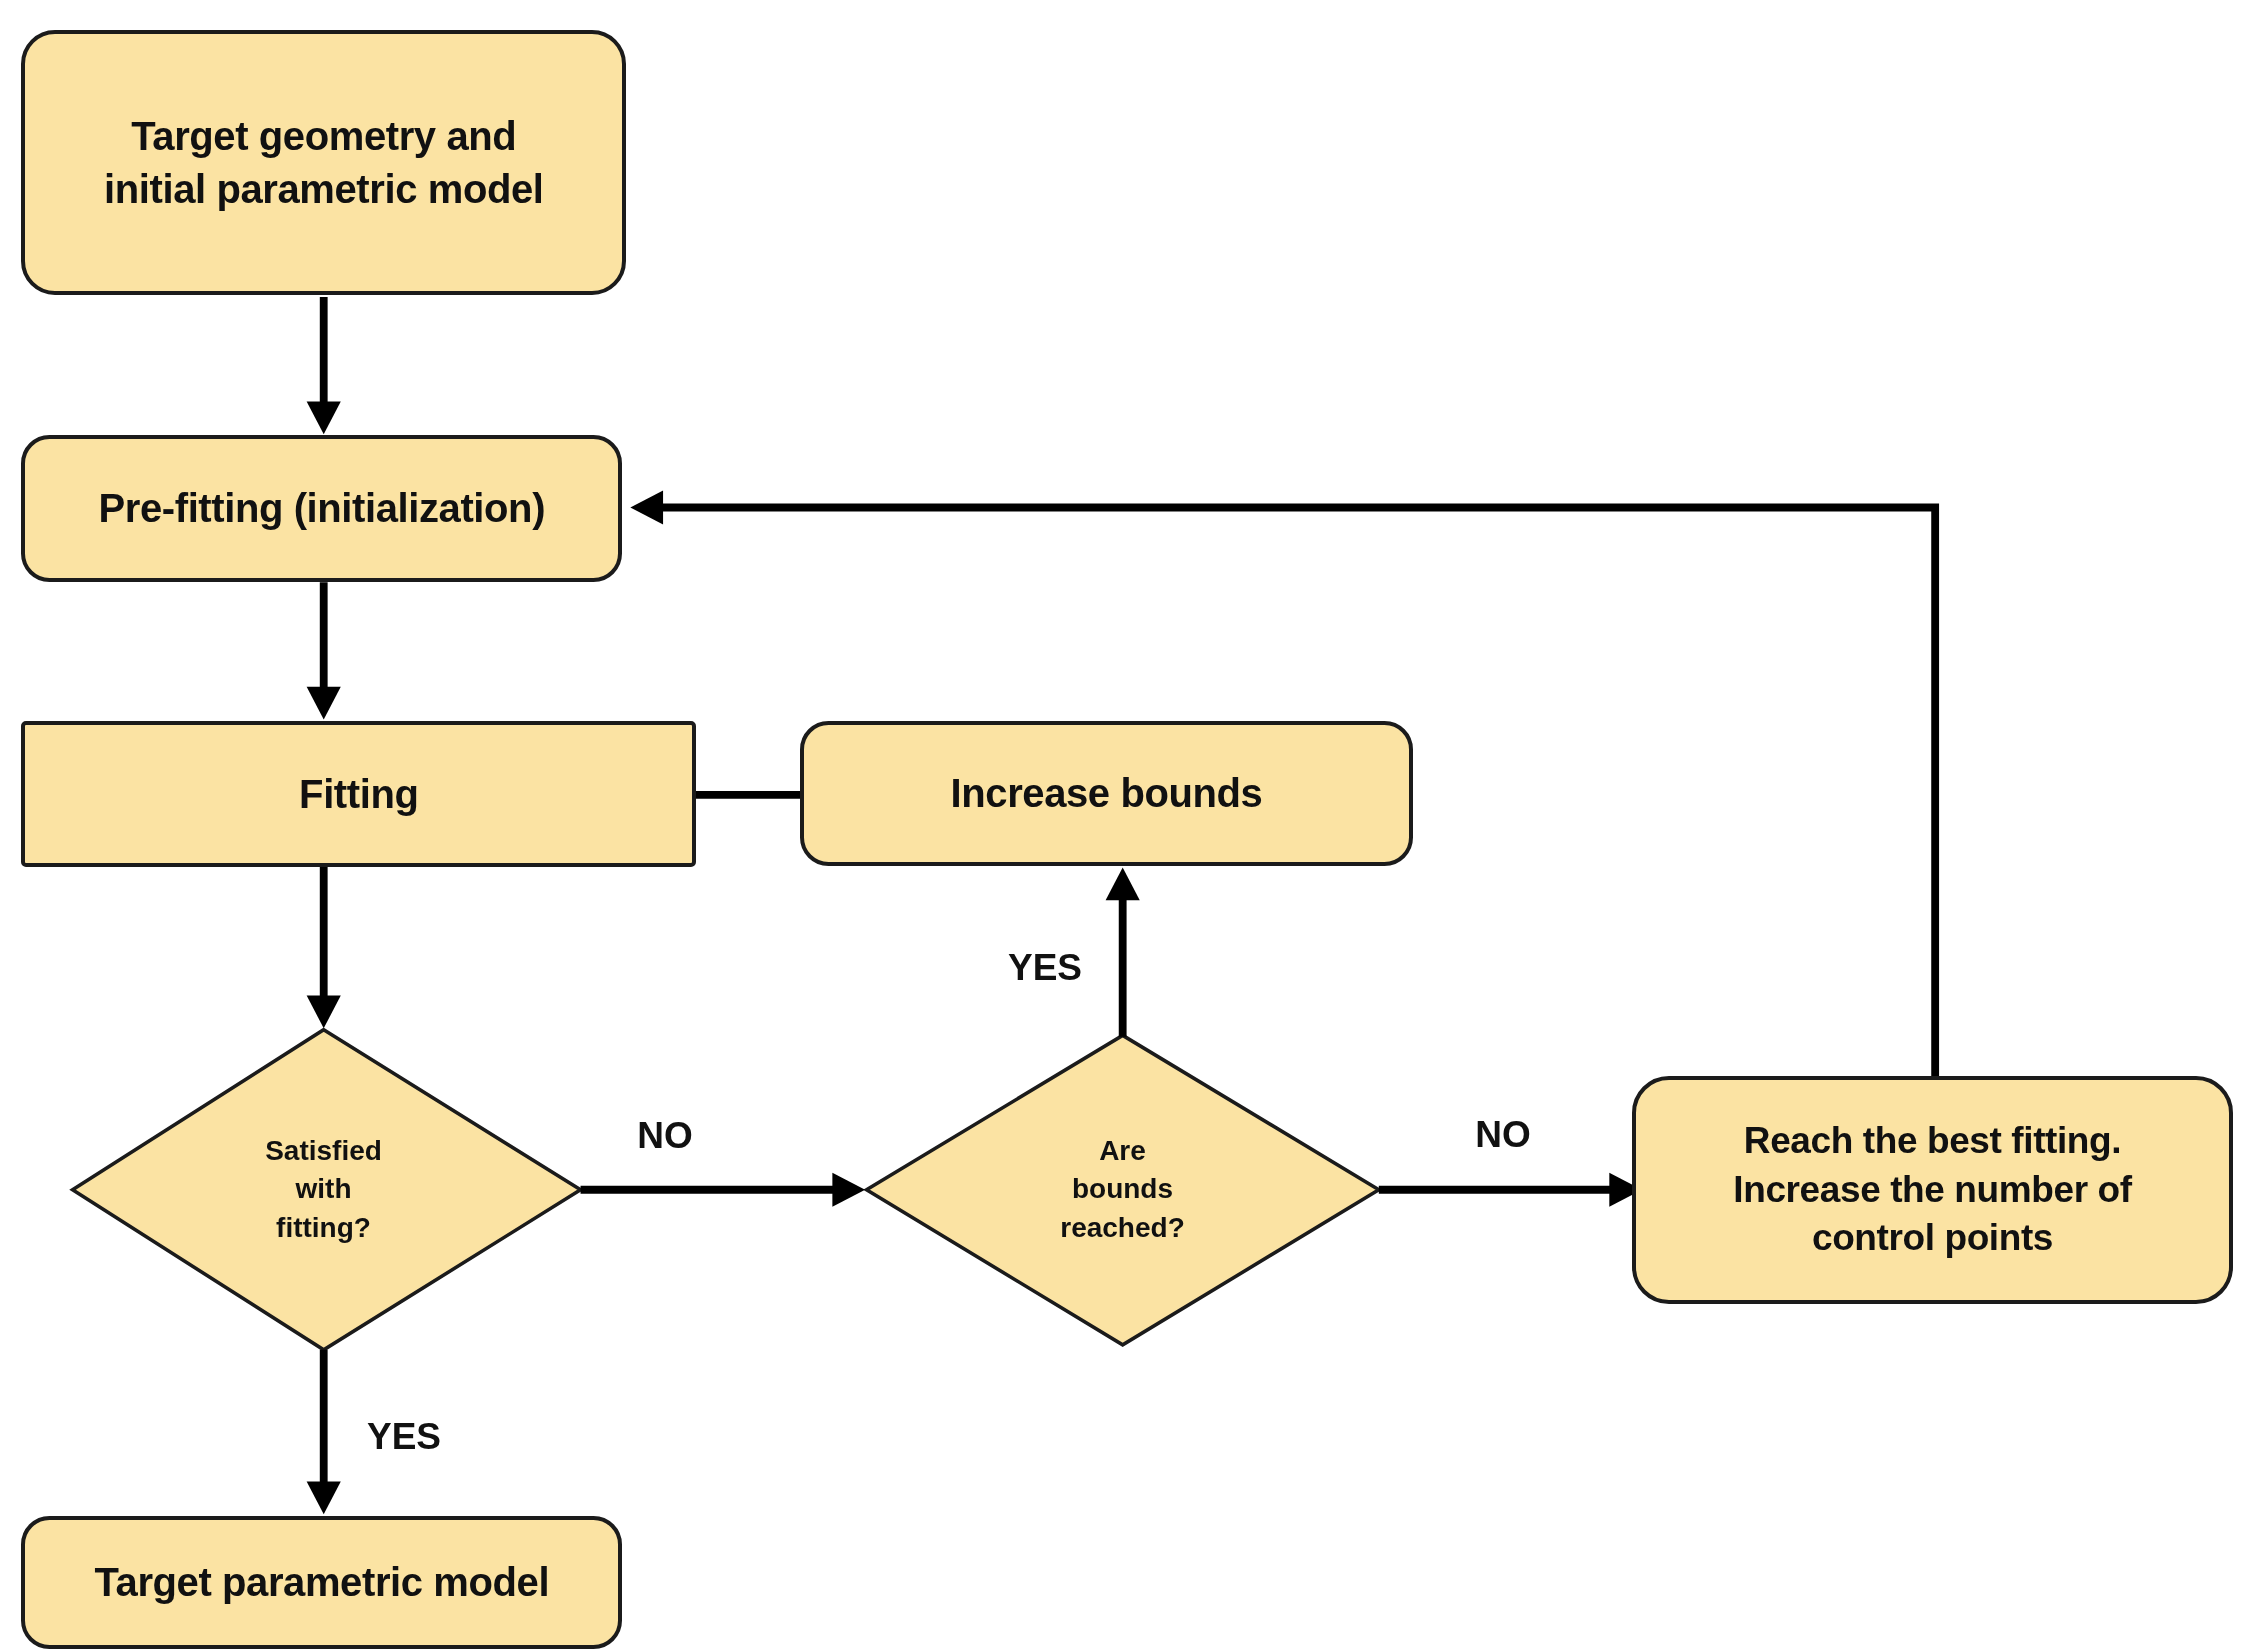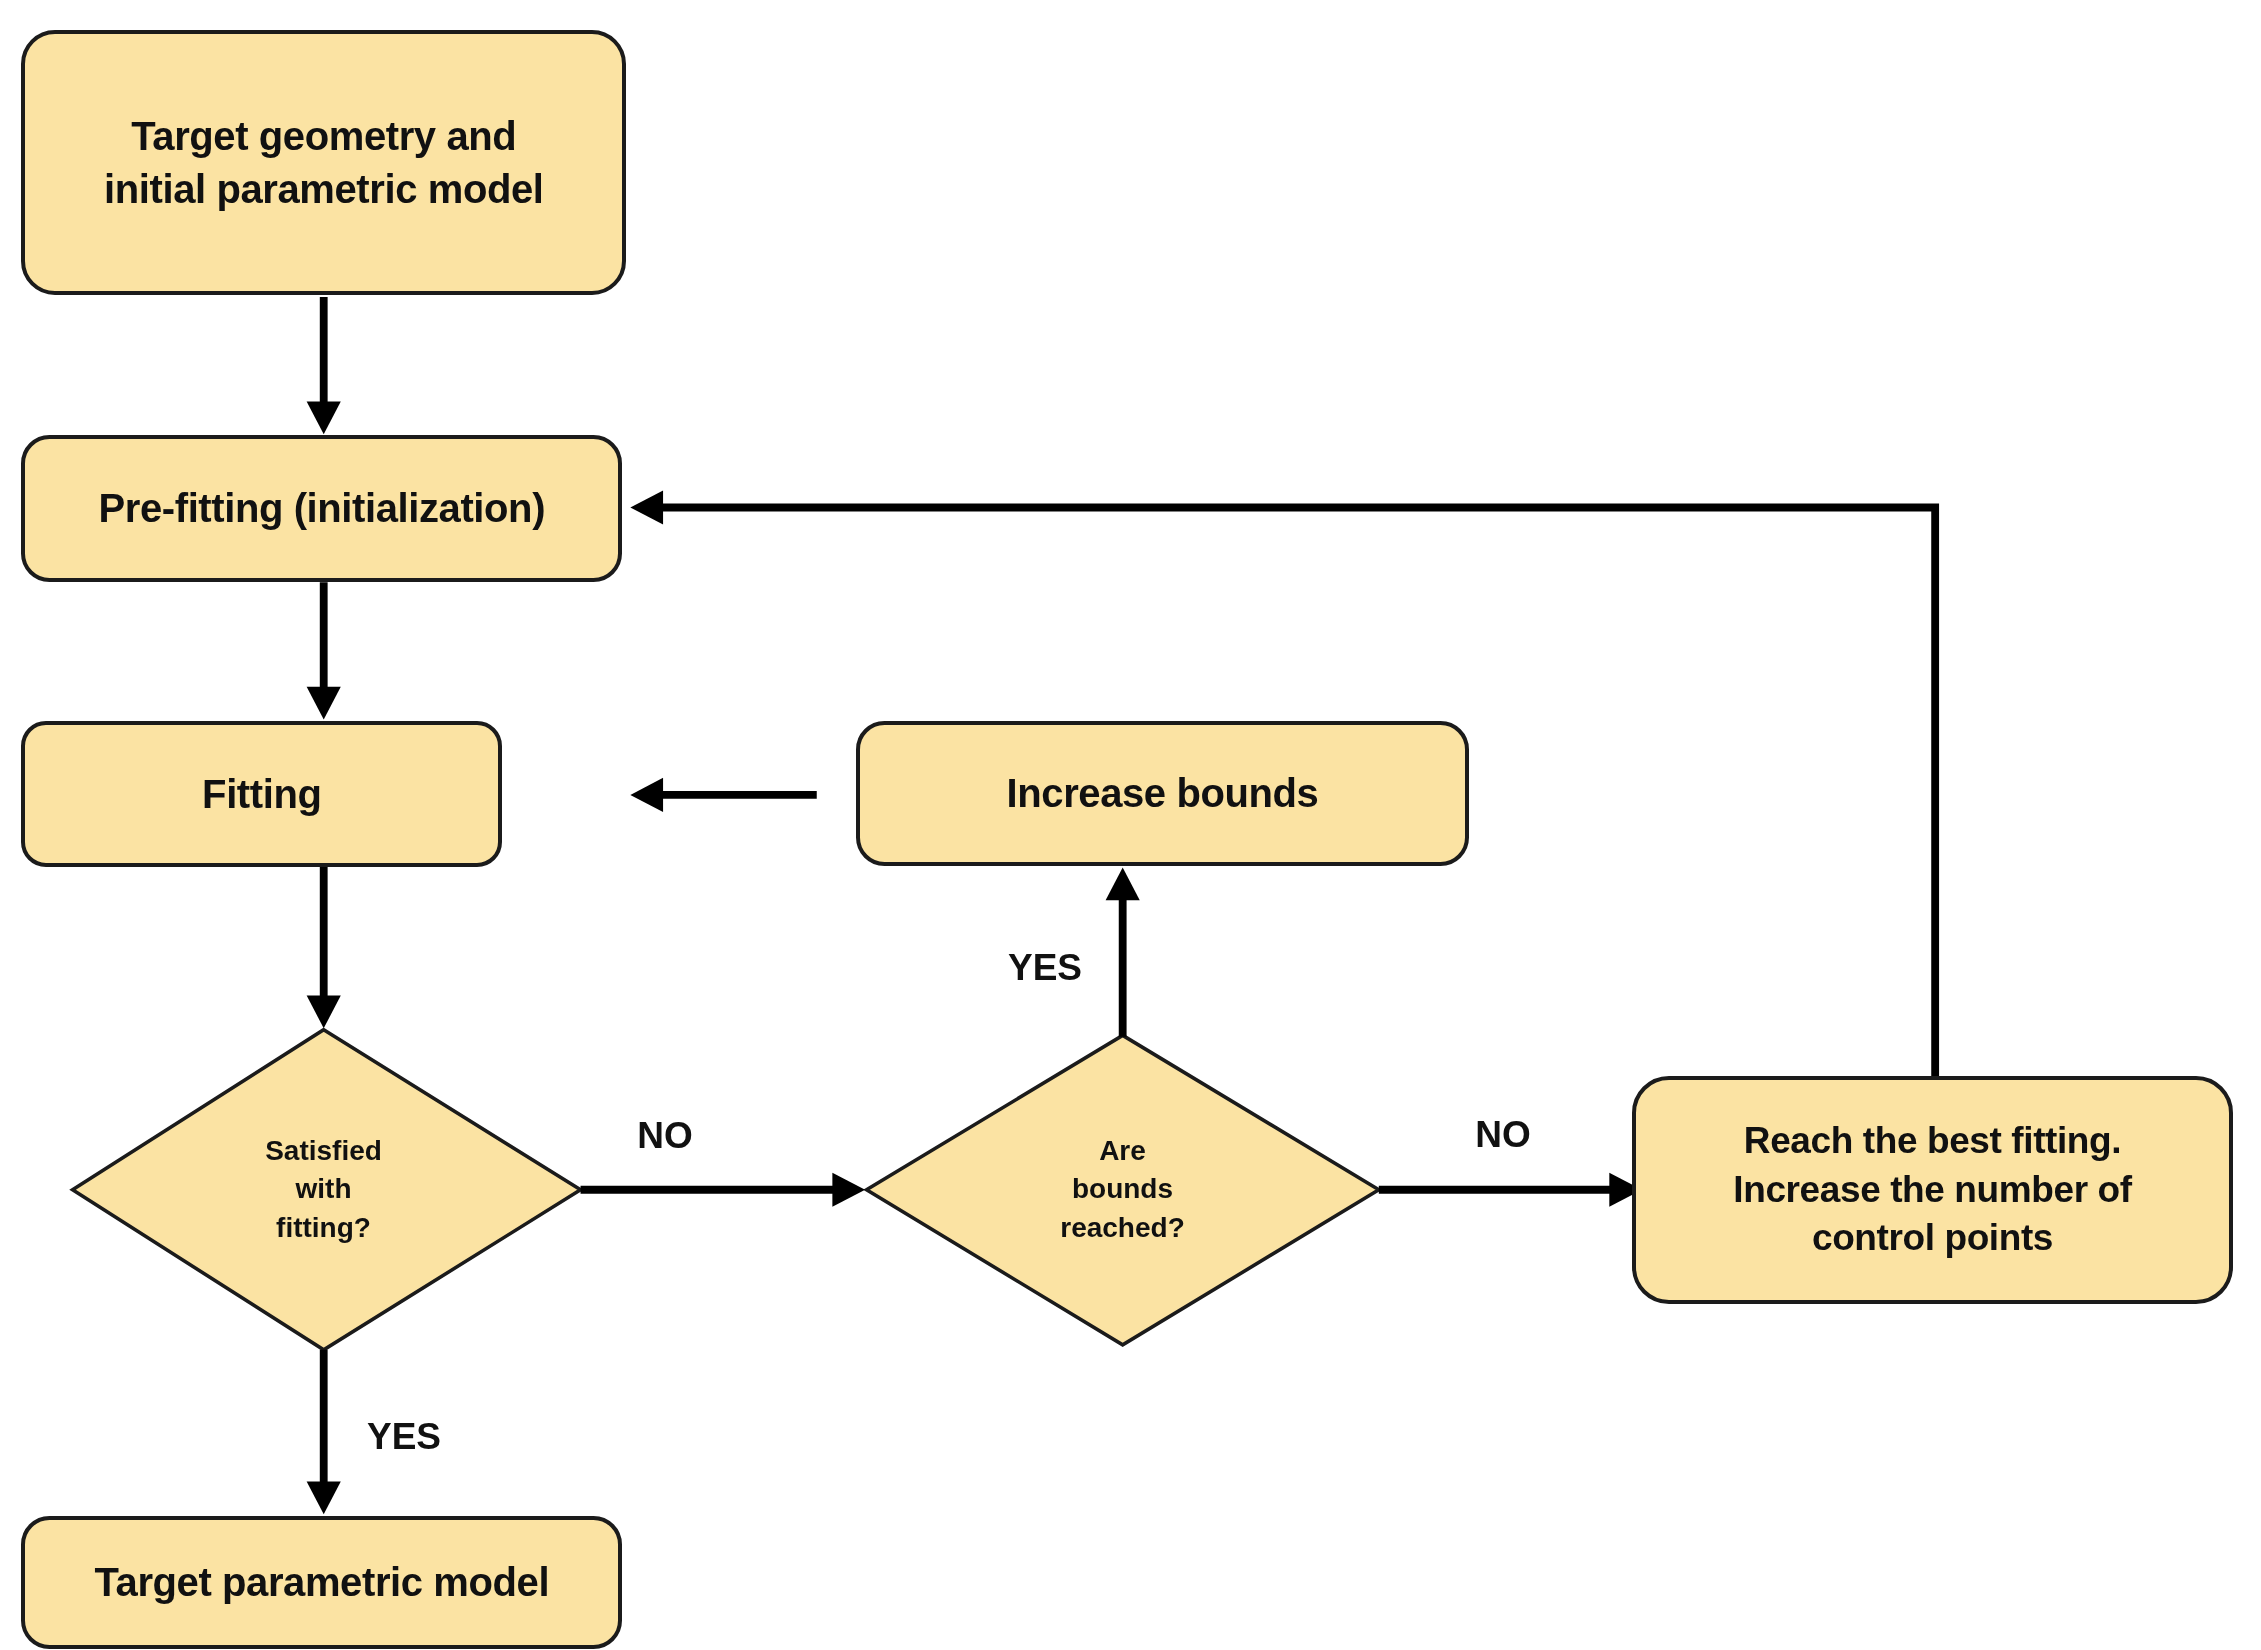--- a/index.html
+++ b/index.html
@@ -115,25 +115,25 @@
 
   <div class="node" style="left:21.3px; top:30px; width:605px; height:265px; border-radius:34px;">
     <span>Target geometry and</span>
     <span>initial parametric model</span>
   </div>
 
   <div class="node" style="left:21.3px; top:435px; width:601px; height:147px; border-radius:28.5px;">
     <span>Pre-fitting (initialization)</span>
   </div>
 
-  <div class="node" style="left:21.3px; top:721px; width:481px; height:146px; border-radius:25px;">
+  <div class="node" style="left:21.3px; top:721px; width:675px; height:146px; border-radius:5px;">
     <span>Fitting</span>
   </div>
 
-  <div class="node" style="left:856px; top:721px; width:613px; height:145px; border-radius:28.5px;">
+  <div class="node" style="left:800px; top:721px; width:613px; height:145px; border-radius:28.5px;">
     <span>Increase bounds</span>
   </div>
 
   <div class="node" style="left:1632px; top:1076px; width:601px; height:228px; border-radius:37px; font-size:37px;">
     <span>Reach the best fitting.</span>
     <span>Increase the number of</span>
     <span>control points</span>
   </div>
 
   <div class="node" style="left:21.3px; top:1516px; width:601px; height:133px; border-radius:28.5px;">

